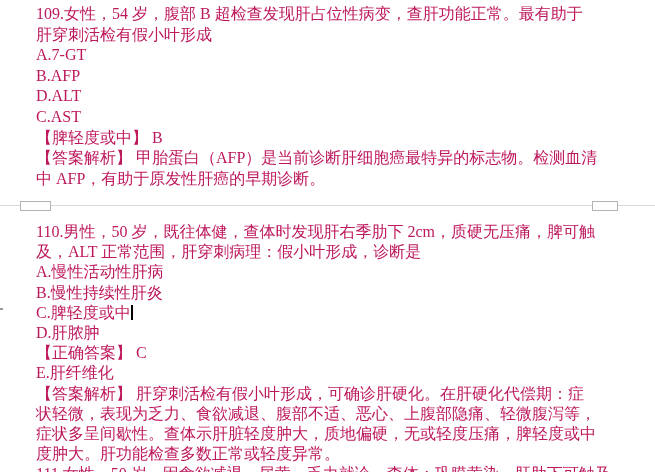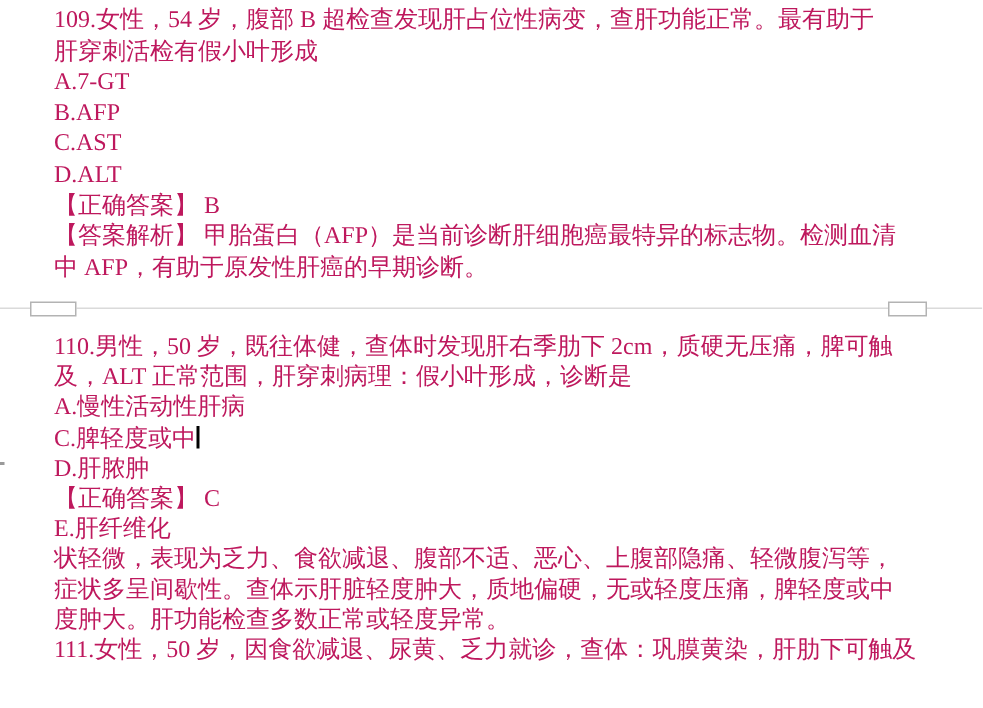--- a/index.html
+++ b/index.html
@@ -41,39 +41,41 @@
 </head>
 <body>
 
 <div class="page">
 
   <div class="block block1">
     <div class="line">109.女性，54 岁，腹部 B 超检查发现肝占位性病变，查肝功能正常。最有助于</div>
     <div class="line">肝穿刺活检有假小叶形成</div>
     <div class="line">A.7-GT</div>
     <div class="line">B.AFP</div>
+    <div class="line">D.ALT</div>
     <div class="line">C.AST</div>
-    <div class="line">D.ALT</div>
-    <div class="line">【正确答案】 B</div>
+    <div class="line">【脾轻度或中】 B</div>
     <div class="line">【答案解析】 甲胎蛋白（AFP）是当前诊断肝细胞癌最特异的标志物。检测血清</div>
     <div class="line">中 AFP，有助于原发性肝癌的早期诊断。</div>
   </div>
 
   <div class="pb-line"></div>
   <div class="pb-box pb-left"></div>
   <div class="pb-box pb-right"></div>
   <div class="margin-tick"></div>
 
   <div class="block block2">
     <div class="line">110.男性，50 岁，既往体健，查体时发现肝右季肋下 2cm，质硬无压痛，脾可触</div>
     <div class="line">及，ALT 正常范围，肝穿刺病理：假小叶形成，诊断是</div>
     <div class="line">A.慢性活动性肝病</div>
+    <div class="line">B.慢性持续性肝炎</div>
     <div class="line"><span>C.脾轻度或中</span><span class="caret"></span></div>
     <div class="line">D.肝脓肿</div>
     <div class="line">【正确答案】 C</div>
     <div class="line">E.肝纤维化</div>
+    <div class="line">【答案解析】 肝穿刺活检有假小叶形成，可确诊肝硬化。在肝硬化代偿期：症</div>
     <div class="line">状轻微，表现为乏力、食欲减退、腹部不适、恶心、上腹部隐痛、轻微腹泻等，</div>
     <div class="line">症状多呈间歇性。查体示肝脏轻度肿大，质地偏硬，无或轻度压痛，脾轻度或中</div>
     <div class="line">度肿大。肝功能检查多数正常或轻度异常。</div>
     <div class="line">111.女性，50 岁，因食欲减退、尿黄、乏力就诊，查体：巩膜黄染，肝肋下可触及</div>
   </div>
 
 </div>
 
 </body></html>

